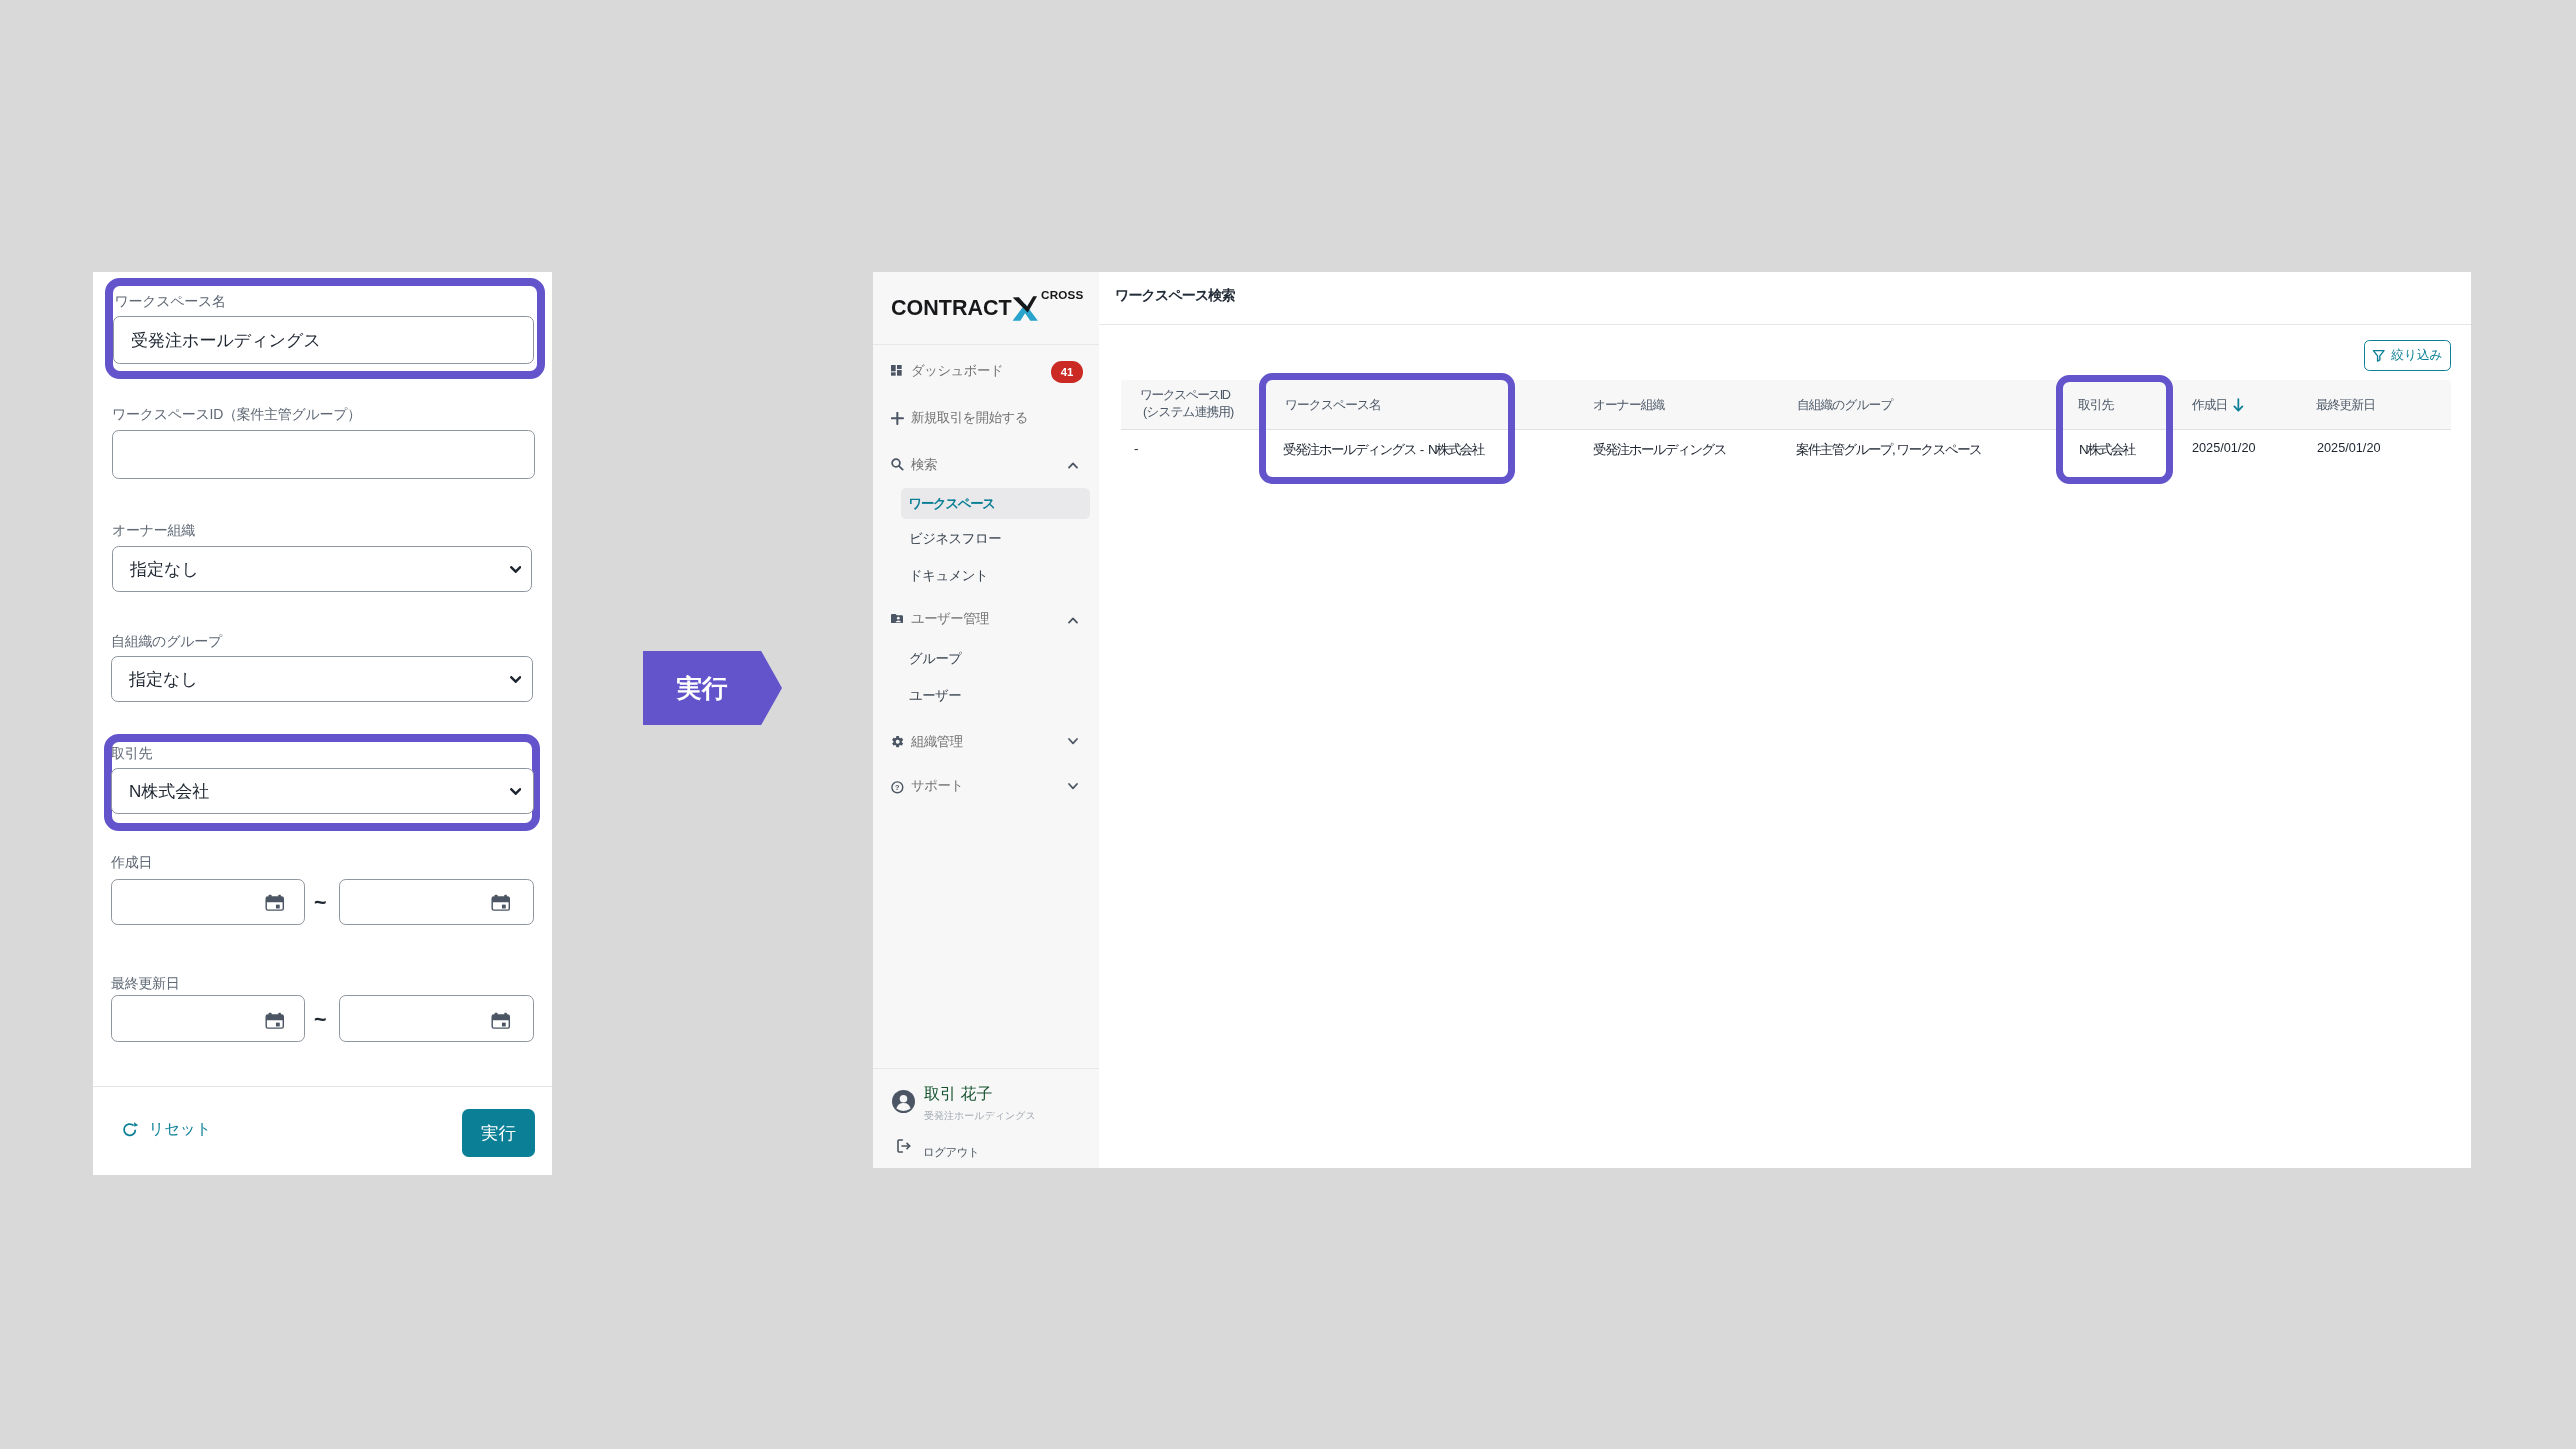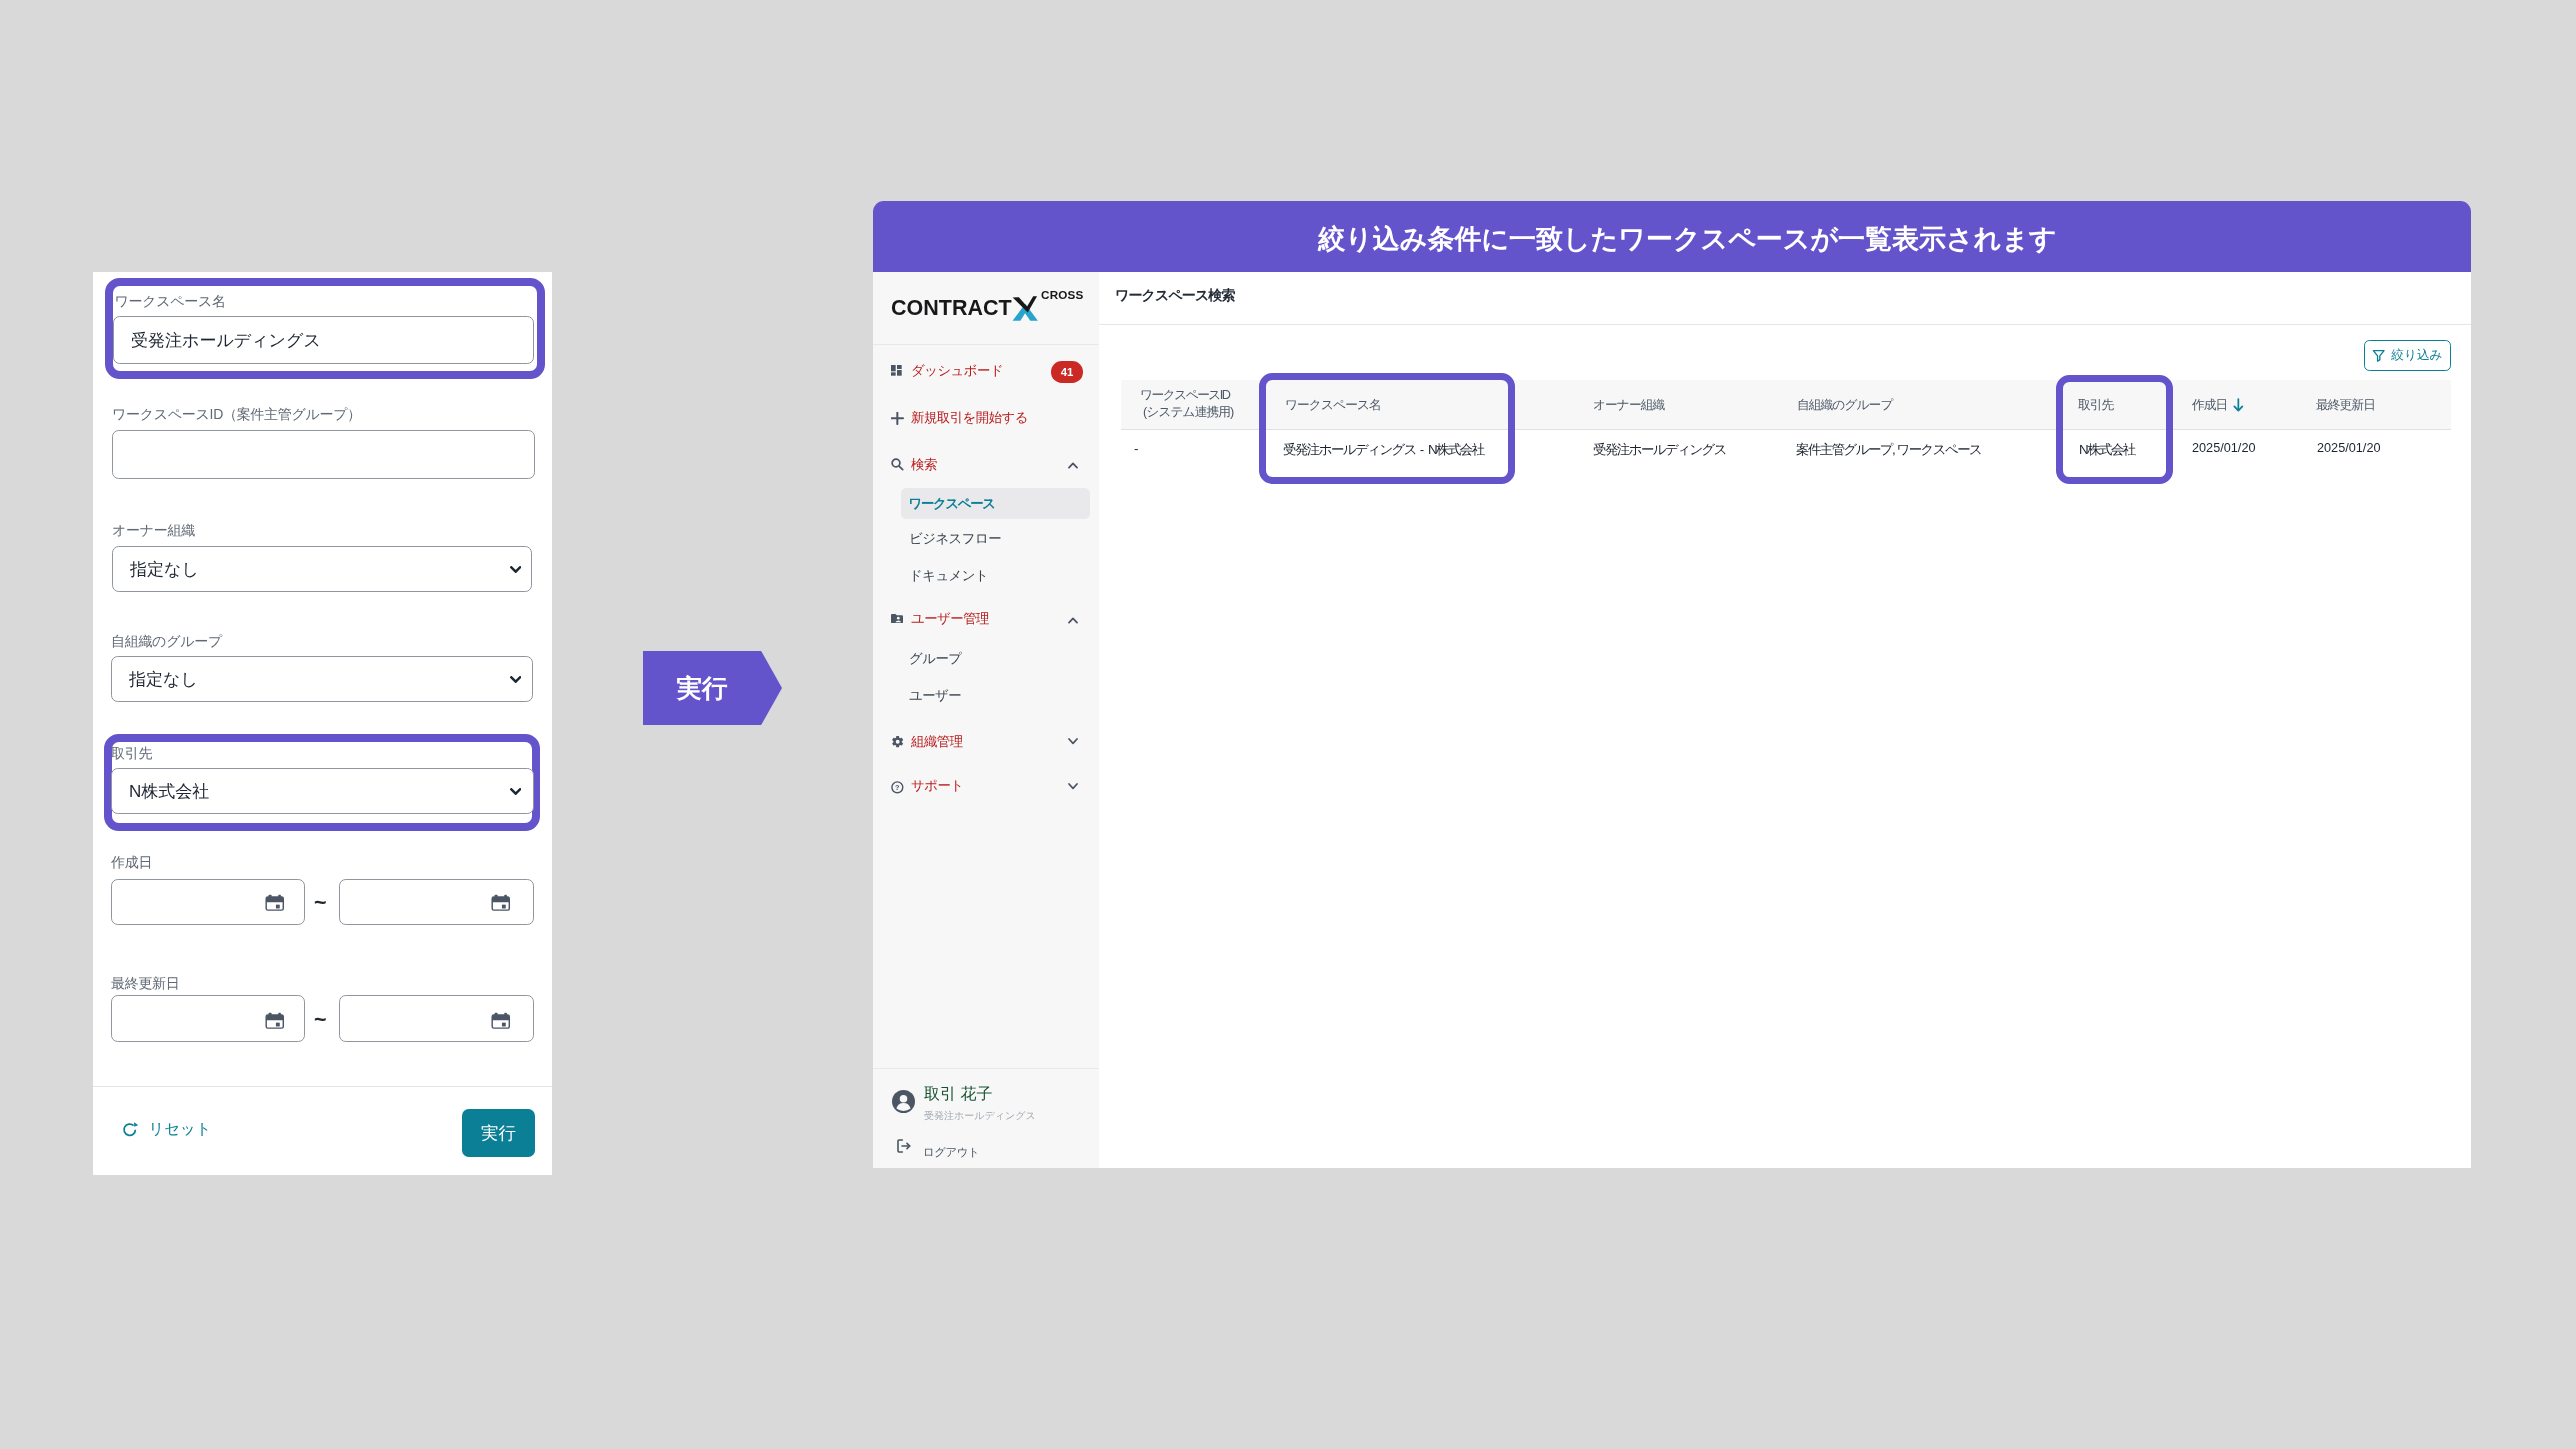--- a/index.html
+++ b/index.html
@@ -19,21 +19,21 @@
 .runbtn{position:absolute;background:#0b7f96;border-radius:6.7px;color:#fff;font-size:17.4px;display:flex;align-items:center;justify-content:center;}
 
 .arrow{position:absolute;left:643px;top:651px;width:139px;height:74px;background:#6354cc;clip-path:polygon(0 0,85% 0,100% 50%,85% 100%,0 100%);color:#fff;font-size:25.5px;font-weight:bold;display:flex;align-items:center;justify-content:center;padding-right:21px;}
 
 .rcard{position:absolute;left:873px;top:201px;width:1598px;height:967px;}
 .rhead{height:71px;background:#6354cc;border-radius:10.7px 10.7px 0 0;display:flex;align-items:center;justify-content:center;color:#fff;font-size:27px;font-weight:bold;padding-top:5.4px;}
 .rhead span{transform:translateX(15.4px);}
 .rbody{position:absolute;top:71px;left:0;right:0;bottom:0;background:#fff;}
 .sidebar{position:absolute;left:0;top:0;bottom:0;width:270px;background:#f7f7f8;border-right:0.7px solid #e6e6e9;}
 .sdiv{position:absolute;left:0;right:0;height:0.7px;background:#e8e8ea;}
-.mitem{position:absolute;left:38px;font-size:13.4px;letter-spacing:-0.5px;color:#b91c1c;white-space:nowrap;display:flex;align-items:center;}
+.mitem{position:absolute;left:38px;font-size:13.4px;letter-spacing:-0.5px;color:#737373;white-space:nowrap;display:flex;align-items:center;}
 .msub{position:absolute;left:36px;font-size:13.4px;letter-spacing:-0.5px;color:#39434e;white-space:nowrap;}
 .micon{position:absolute;left:18px;}
 .mchev{position:absolute;left:195px;width:10px;height:6.7px;}
 .badge{position:absolute;left:178px;top:89px;width:32px;height:21.5px;border-radius:10.7px;background:#cb2a24;color:#fff;font-size:11.4px;font-weight:bold;display:flex;align-items:center;justify-content:center;}
 .wssel{position:absolute;left:27.5px;top:216px;width:189px;height:31px;border-radius:5.4px;background:#e9e9eb;}
 .wssel span{position:absolute;left:8px;top:50%;transform:translateY(-50%);color:#0b7f96;font-weight:bold;font-size:13.4px;letter-spacing:-1.3px;}
 .main{position:absolute;left:226px;top:0;right:0;bottom:0;background:#fff;}
 .mtitle{position:absolute;left:16px;top:14.8px;font-size:14px;letter-spacing:-0.9px;font-weight:bold;color:#222b36;}
 .mdiv{position:absolute;left:0;right:0;top:52px;height:0.7px;background:#e6e6e9;}
 .filtbtn{position:absolute;left:1265px;top:68px;width:87px;height:31px;border:1.3px solid #0b7f96;border-radius:5.4px;color:#0b7f96;display:flex;align-items:center;justify-content:center;font-size:12.7px;gap:5.4px;background:#fff;}
@@ -107,23 +107,20 @@
 <div class="reset" style="left:27.5px;top:918px;"><svg width="17.4" height="17.4" viewBox="0 0 26 26" style="margin-right:10.7px;">
         <path d="M21.5 13a8.5 8.5 0 1 1-2.6-6.1" fill="none" stroke="#0b7f96" stroke-width="2.6"></path>
         <polygon points="19,2 20.2,8.6 25.5,5.4" fill="#0b7f96" transform="rotate(8 20 6)"></polygon>
       </svg>リセット</div>
 <div class="runbtn" style="left:369px;top:908px;width:73px;height:48px;">実行</div>
 </div>
 
 <div class="arrow">実行</div>
 
 <div class="rcard">
-<div class="rhead">
-      <span>絞り込み条件に一致したワークスペースが一覧表示されます</span>
-    </div>
 <div class="rbody"></div>
 <div class="sidebar" style="top:71px;">
   <div style="position:absolute;left:18px;top:24px;height:25px;display:flex;align-items:center;font-size:21.5px;font-weight:bold;color:#17181a;letter-spacing:0;">CONTRACT</div>
   <svg style="position:absolute;left:139px;top:23.5px;" width="26" height="25" viewBox="0 0 39 37">
         <polygon points="19.8,11.5 0.8,37 12.6,37 19.6,25.8 27.4,37 38.8,37" fill="#29a3cb"></polygon>
         <polygon points="1,2 10.3,1.6 22.6,15.5 31.8,0.3 37.6,0.3 23.6,24.6" fill="#17181a"></polygon>
       </svg>
   <div style="position:absolute;left:168px;top:13px;height:19px;display:flex;align-items:center;font-size:11.7px;font-weight:bold;color:#17181a;letter-spacing:0.2px;">CROSS</div>
   <div class="sdiv" style="top:72px;"></div>
   <svg class="micon" style="top:93px;" width="10.7" height="10.7" viewBox="0 0 16 16">

